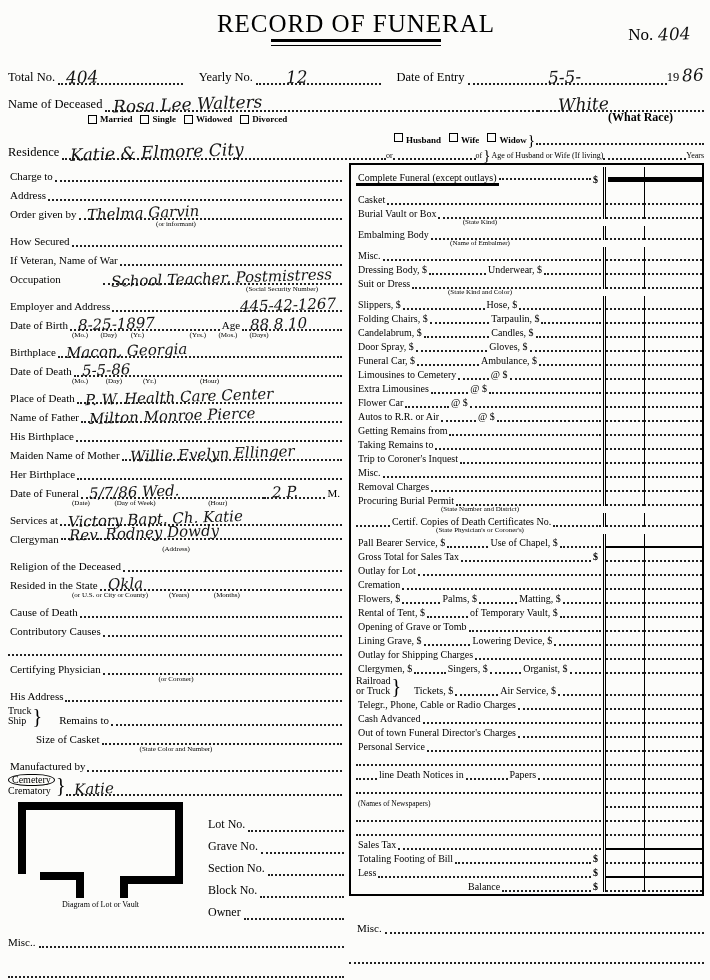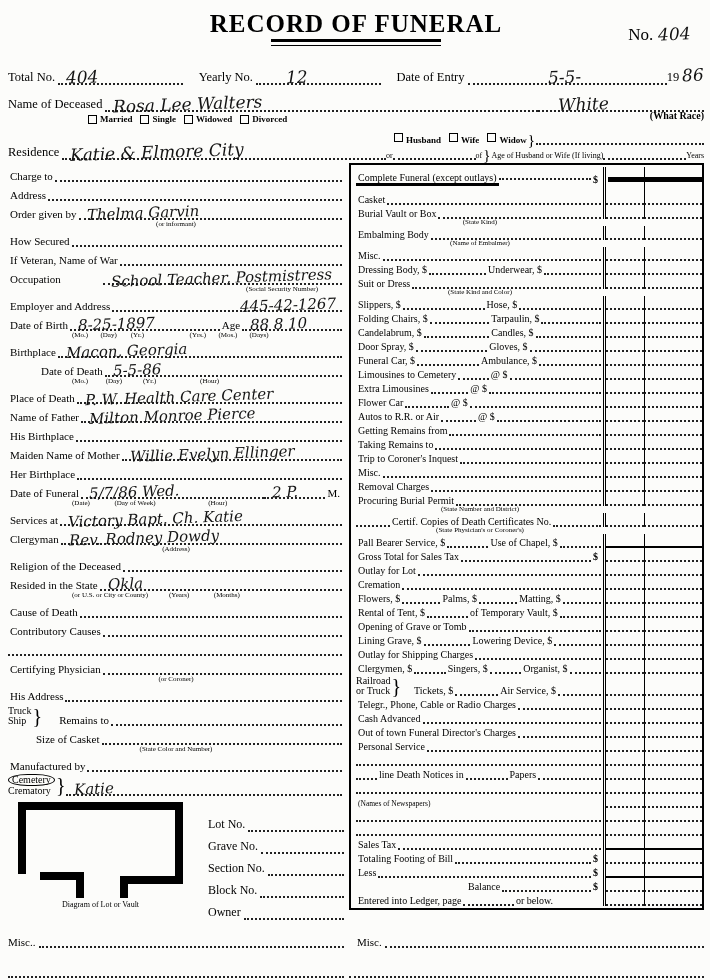--- a/index.html
+++ b/index.html
@@ -1,20 +1,20 @@
 <!DOCTYPE html>
 <html><head>
 <meta charset="utf-8">
 <style>
   html,body{margin:0;padding:0;background:#e8e8e6;}
   .page{position:relative;width:710px;height:980px;background:#fcfcfa;color:#000;
         font-family:"Liberation Serif",serif;box-sizing:border-box;padding:4px 6px 0 8px;overflow:hidden;}
   
   .hdr{position:relative;height:50px;}
-  .title{text-align:center;font-size:25px;font-weight:bold;letter-spacing:1px;margin-top:6px;}
+  .title{text-align:center;font-size:25px;font-weight:normal;letter-spacing:1px;margin-top:6px;}
   .title-underline{width:170px;height:3px;border-top:3px solid #000;border-bottom:1px solid #000;margin:1px auto 0 auto;}
   .no-cluster{position:absolute;right:14px;top:14px;font-size:17px;}
   
   .lbl{white-space:nowrap;padding-right:3px;}
   .fill{position:relative;border-bottom:2px dotted #222;min-width:10px;display:inline-block;}
   .hand{position:absolute;left:8px;bottom:-4px;font-style:italic;font-size:15px;white-space:nowrap;
         transform:rotate(-2deg);font-family:"DejaVu Serif",serif;color:#141414;}
   .hand.hr{left:auto;right:6px;}
   .hand.big{font-size:17px;}
   .hand.inline{position:static;display:inline-block;transform:rotate(-3deg);}
@@ -23,21 +23,21 @@
   .u{border-bottom:3px solid #000;}
   .small{font-size:7.5px;}
   .cb{display:inline-block;width:7px;height:7px;border:1px solid #000;margin:0 3px 0 8px;vertical-align:1px;}
   .cblbl{font-size:9px;font-weight:bold;}
   .bracechar{font-size:15px;line-height:10px;padding:0 1px;}
   .circled{border:1.5px solid #000;border-radius:50% / 60%;padding:0 3px;}
   
   .toprow{display:flex;align-items:flex-end;font-size:12.5px;height:25px;}
   .toprow .fill{flex:1;}
   .namerow{height:27px;}
-  .racefill .race-sub{position:absolute;right:0;top:100%;font-size:10px;font-weight:bold;}
+  .racefill .race-sub{position:absolute;right:31px;top:100%;font-size:12px;font-weight:bold;}
   .cbrow{height:14px;margin-left:72px;display:flex;align-items:center;}
   .resrow{height:34px;align-items:flex-end;}
   .res-cluster{width:318px;flex:none;font-size:9px;display:flex;flex-direction:column;justify-content:flex-end;}
   .res-line1,.res-line2{display:flex;align-items:flex-end;height:15px;}
   .res-line1 .fill{flex:1;}
   .small8{font-size:8px;white-space:nowrap;}
   
   .columns{display:flex;margin-top:3px;align-items:flex-start;}
   .left-col{width:341px;flex:none;padding-right:5px;box-sizing:border-box;}
   .right-col{flex:1;}
@@ -248,21 +248,21 @@
               <div class="rtext" style="display: flex; flex: 1 1 0%; align-items: flex-end;">
                 <span class="lbl">Birthplace</span>
                 <span class="fill" style="flex-grow: 1;">
                   <span class="hand">Macon,  Georgia</span>
                 </span>
               </div>
             </div>
           </div>
           <div class="rowwrap">
             <div class="frow">
-              <div class="rtext" style="display: flex; flex: 1 1 0%; align-items: flex-end; margin-left: 31px;">
+              <div class="rtext" style="display: flex; flex: 1 1 0%; align-items: flex-end;">
                 <span class="lbl">Date of Death</span>
                 <span class="fill" style="flex-grow: 1;">
                   <span class="hand">5-5-86</span>
                 </span>
               </div>
             </div>
             <div class="sub left">(Mo.)          (Day)            (Yr.)                         (Hour)</div>
           </div>
           <div class="rowwrap">
             <div class="frow">
@@ -330,21 +330,21 @@
               <div class="rtext" style="display: flex; flex: 1 1 0%; align-items: flex-end;">
                 <span class="lbl">Services at</span>
                 <span class="fill" style="flex-grow: 1;">
                   <span class="hand">Victory Bapt. Ch.   Katie</span>
                 </span>
               </div>
             </div>
           </div>
           <div class="rowwrap">
             <div class="frow">
-              <div class="rtext" style="display: flex; flex: 1 1 0%; align-items: flex-end;">
+              <div class="rtext" style="display: flex; flex: 1 1 0%; align-items: center;">
                 <span class="lbl">Clergyman</span>
                 <span class="fill" style="flex-grow: 1;">
                   <span class="hand">Rev. Rodney Dowdy</span>
                 </span>
               </div>
             </div>
             <div class="sub ">(Address)</div>
           </div>
           <div class="rowwrap">
             <div class="frow">
@@ -1127,34 +1127,20 @@
                 <span class="lbl">Balance</span>
                 <span class="fill" style="flex-grow: 1;"></span>
                 <span class="dsign">$</span>
               </div>
               <div class="money dots">
                 <span class="md"></span>
                 <span class="mc"></span>
               </div>
             </div>
           </div>
-          <div class="rowwrap">
-            <div class="brow">
-              <div class="rtext">
-                <span class="lbl">Entered into Ledger, page</span>
-                <span class="fill" style="flex-grow: 1;"></span>
-                <span class="lbl">or below.</span>
-                <span class="spacer" style="width: 46px;"></span>
-              </div>
-              <div class="money dots">
-                <span class="md"></span>
-                <span class="mc"></span>
-              </div>
-            </div>
-          </div>
         </div>
       <div class="rightmisc">
         <div class="miscrow">
           <span class="lbl">Misc.</span>
           <span class="fill"></span>
         </div>
         <div class="blankline"></div>
         <div class="blankline"></div>
       </div>
     </div>

